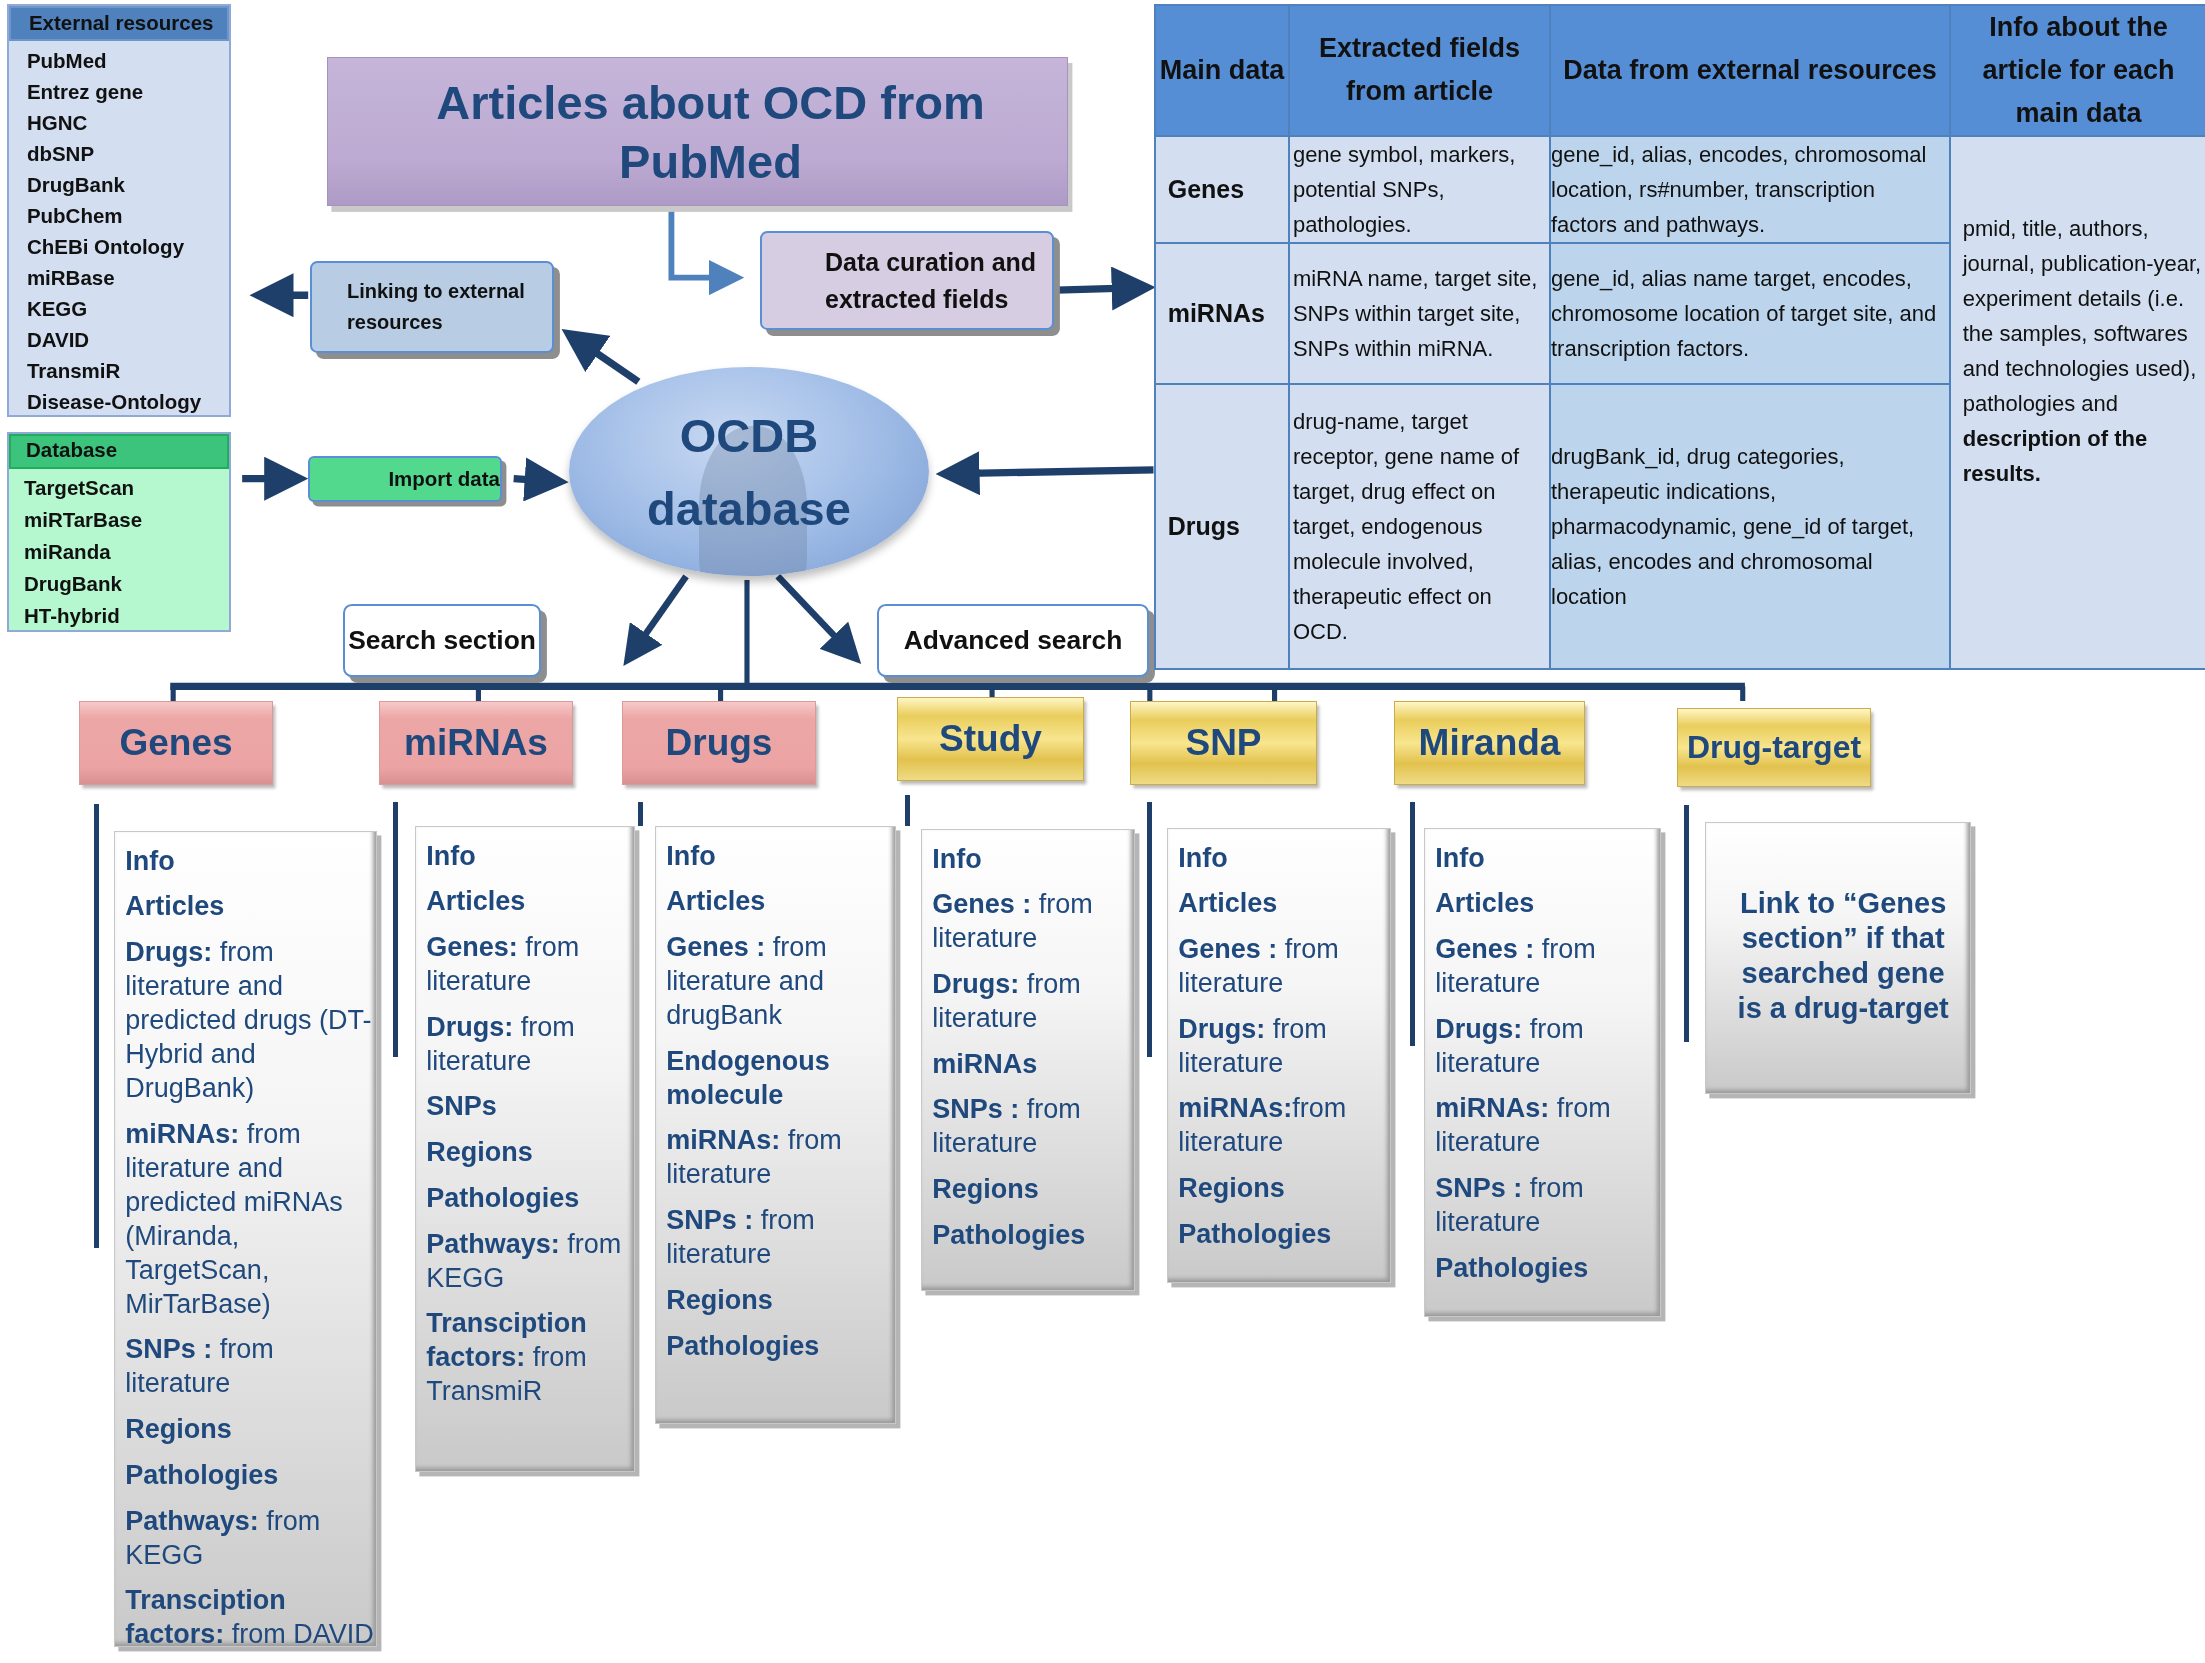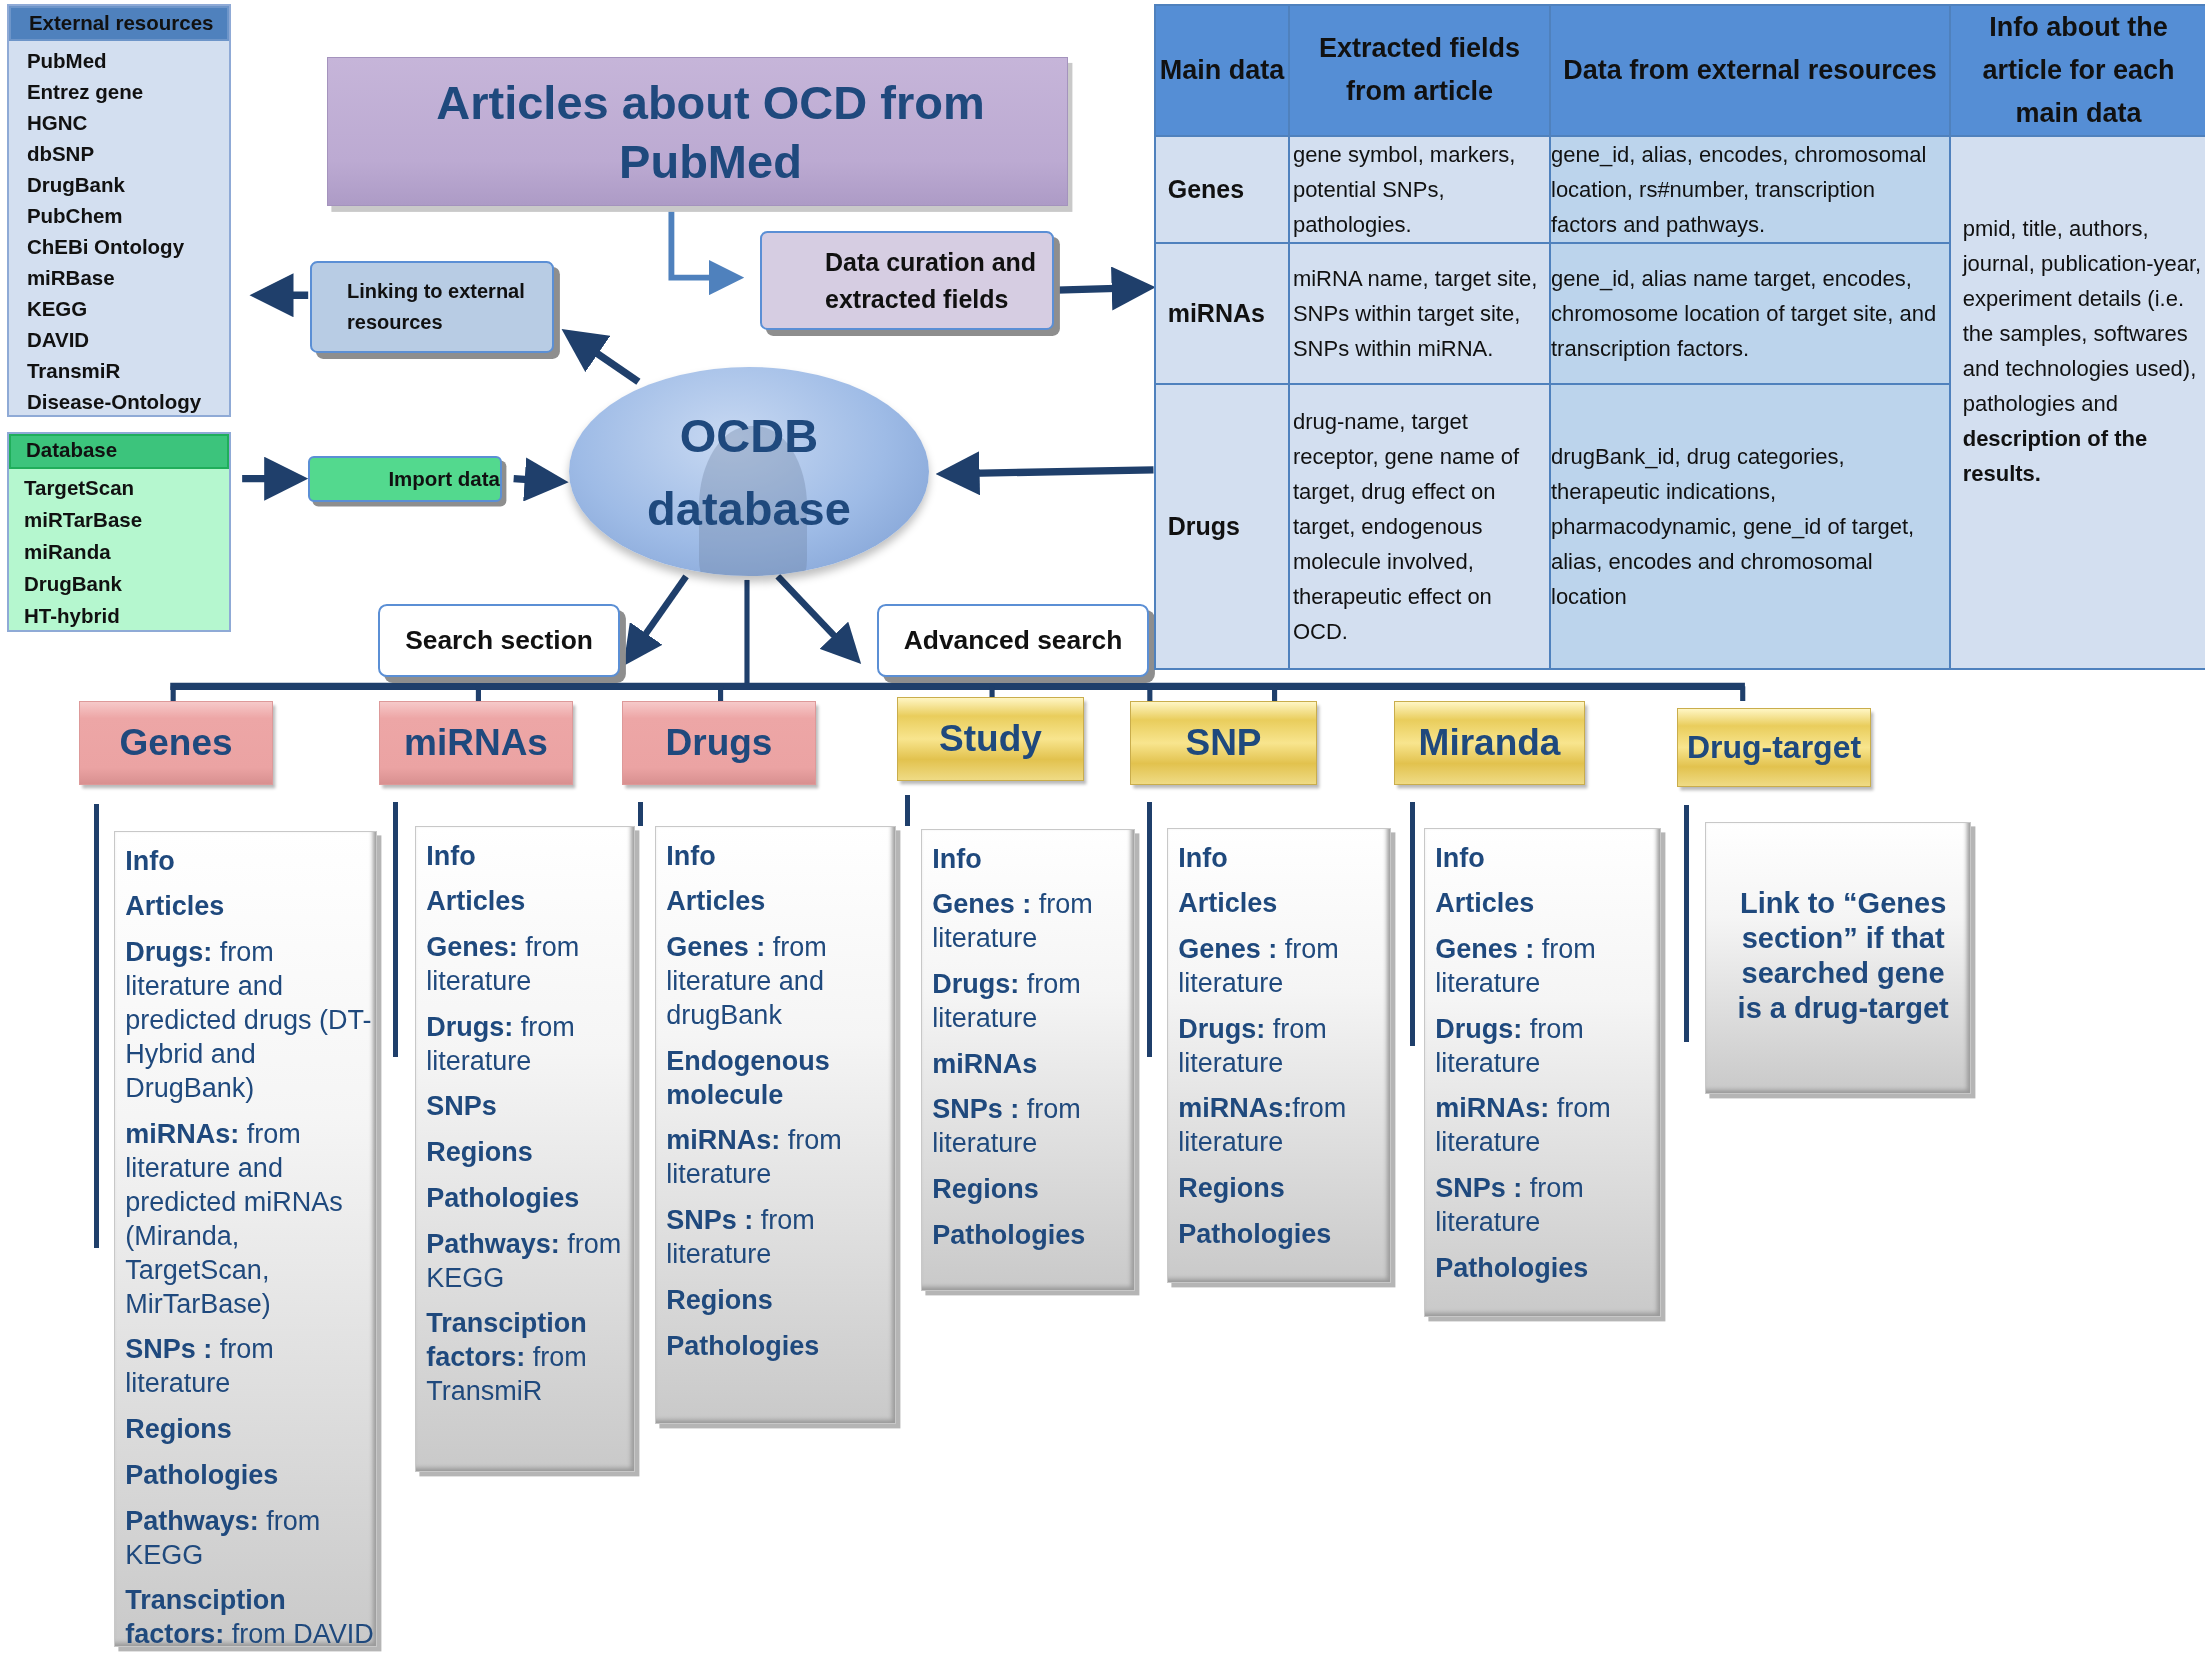--- a/index.html
+++ b/index.html
@@ -160,21 +160,21 @@
 <div class="abs flow-box import" style="left:308px;top:456px;width:194px;height:46px;">
   <span>Import data</span>
 </div>
 
 <div class="abs ocdb" style="left:569px;top:367px;width:360px;height:209px;">
   <div class="head"></div>
   <span>OCDB</span>
   <span>database</span>
 </div>
 
-<div class="abs search-box" style="left:378px;top:604px;width:242px;height:73px;">
+<div class="abs search-box" style="left:343px;top:604px;width:198px;height:73px;">
   <span>Search section</span>
 </div>
 <div class="abs search-box" style="left:877px;top:604px;width:272px;height:73px;">
   <span>Advanced search</span>
 </div>
 
 <div class="abs" style="left:1154px;top:3.7px;width:1052px;">
   <table class="main">
     <colgroup>
         <col style="width:134px">

